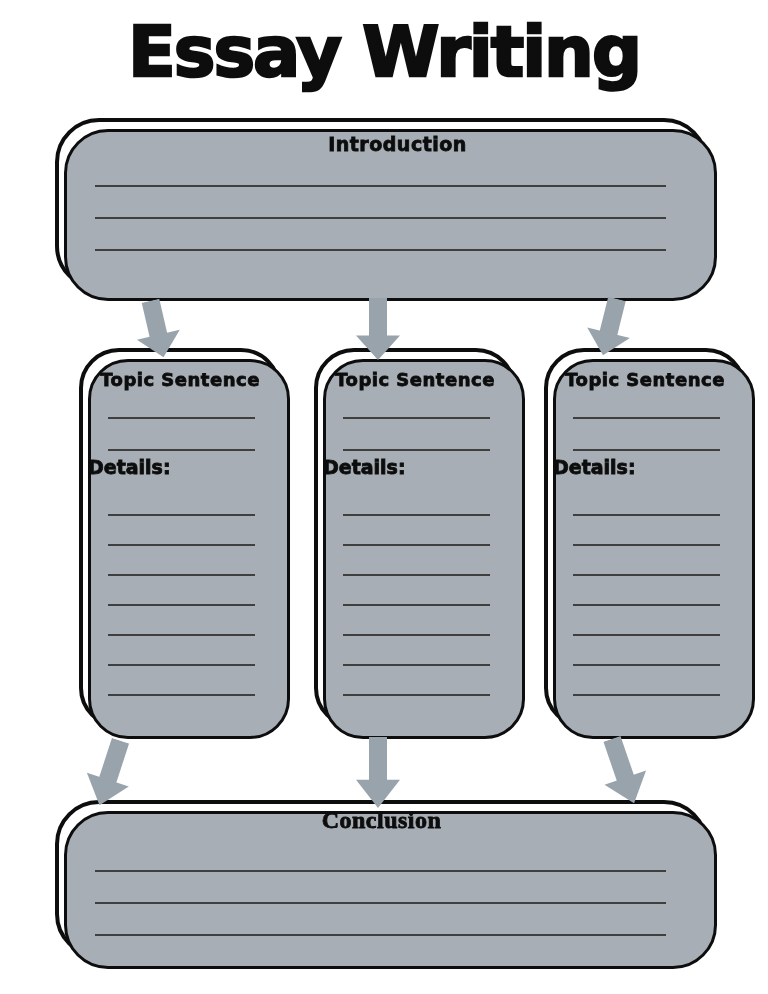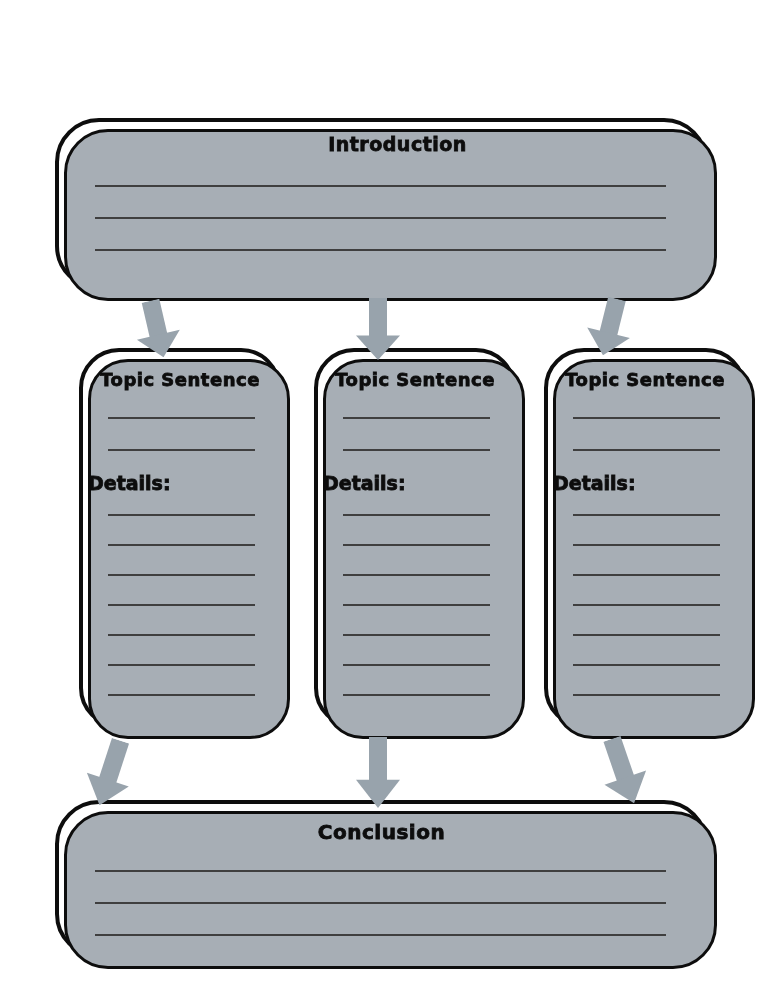--- a/index.html
+++ b/index.html
@@ -75,32 +75,32 @@
   .topic-box { top: 348px; width: 202px; height: 380px; border-radius: 40px; margin-left: 31px; }
   .topic-1 { left: 48px; }
   .topic-2 { left: 283px; }
   .topic-3 { left: 513px; }
   .topic-box .box-heading { margin-top: 17px; font-size: 18px; }
   .topic-lines { left: 25px; right: 22px; top: 35px; }
   .topic-lines .wline { height: 32px; }
   .details-label {
     position: absolute;
     left: 5px;
-    top: 120px;
+    top: 104px;
     font-size: 19px;
     font-weight: bold;
     color: var(--ink);
     -webkit-text-stroke: 0.8px var(--ink);
   }
   .details-lines { left: 25px; right: 22px; top: 134px; }
   .details-lines .wline { height: 30px; }
 
   
   .conclusion-box { left: 55px; top: 800px; width: 653px; height: 158px; border-radius: 44px; }
-  .conclusion-box .box-heading { margin-top: 16px; font-size: 20px; }
+  .conclusion-box .box-heading { margin-top: 3px; font-size: 24px; font-family: Liberation Serif, serif; }
   .conclusion-box .lines { left: 36px; right: 38px; top: 36px; }
   .conclusion-box .wline { height: 32px; }
 
   
   .arrow {
     position: absolute;
     width: 46px;
     color: var(--arrow);
     z-index: 3;
   }
@@ -110,20 +110,21 @@
   .arrow-top-right { left: 587px; top: 298px; height: 58px; transform: rotate(14deg); }
   .arrow-bot-left  { left: 87px;  top: 739px; height: 68px; transform: rotate(18deg); }
   .arrow-bot-mid   { left: 355px; top: 737px; height: 71px; }
   .arrow-bot-right { left: 600px; top: 737px; height: 68px; transform: rotate(-19deg); }
 </style>
 </head>
 <body>
 
 <div class="page">
 
+  <h1 class="page-title">Essay Writing</h1>
 
   <section class="box intro-box">
     <h2 class="box-heading">Introduction</h2>
     <div class="lines">
       <div class="wline"></div>
     <div class="wline"></div>
         <div class="wline"></div>
       </div>
   </section>
 

